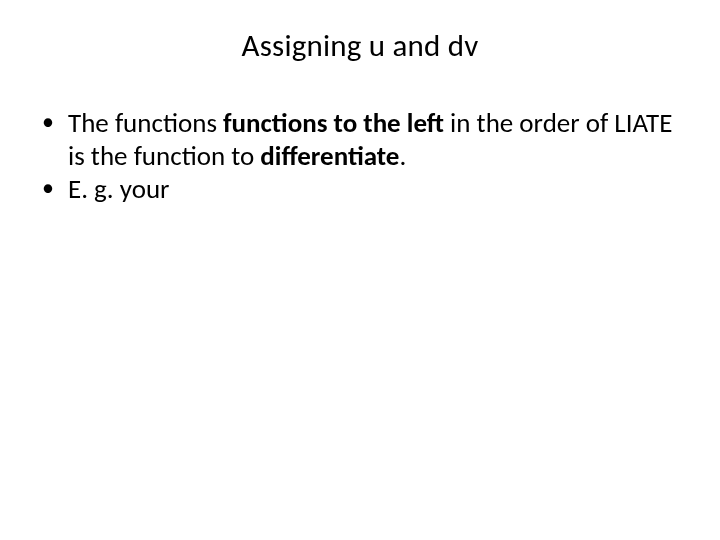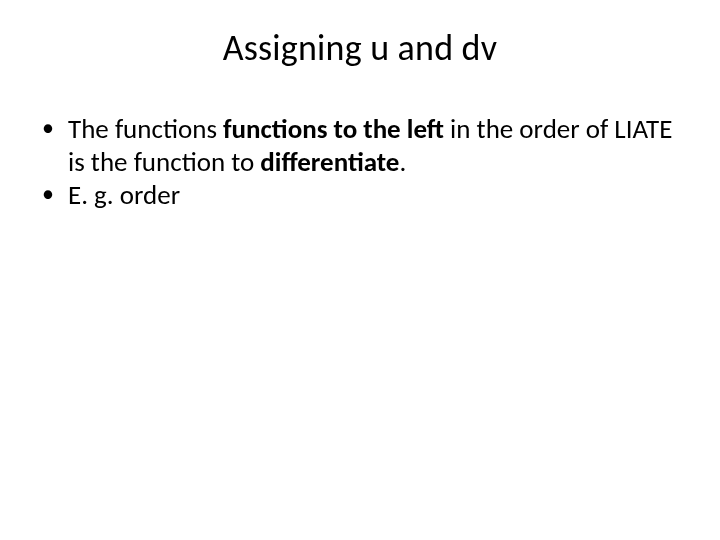--- a/index.html
+++ b/index.html
@@ -7,21 +7,21 @@
       width: 720px;
       height: 540px;
       background: #ffffff;
       font-family: Calibri, "Segoe UI", Arial, sans-serif;
       color: #000;
       padding: 26px 36px 20px 36px;
       overflow: hidden;
     }
     .title {
       text-align: center;
-      font-size: 36px;
+      font-size: 31px;
       font-weight: 400;
       margin-bottom: 42px;
       letter-spacing: 0.2px;
     }
     .bullets {
       list-style: none;
       padding-left: 0;
     }
     .bullets li {
       position: relative;
@@ -40,14 +40,14 @@
     }
     .bold { font-weight: 700; }
   </style>
 </head>
 <body>
 
 <h1 class="title">Assigning u and dv</h1>
 
 <ul class="bullets">
   <li><span>The functions </span><span class="bold">functions to the left</span><span> in the order of LIATE is the function to </span><span class="bold">differentiate</span><span>.</span></li>
-  <li><span>E. g. order</span></li>
+  <li><span>E. g. your</span></li>
 </ul>
 
 </body></html>

